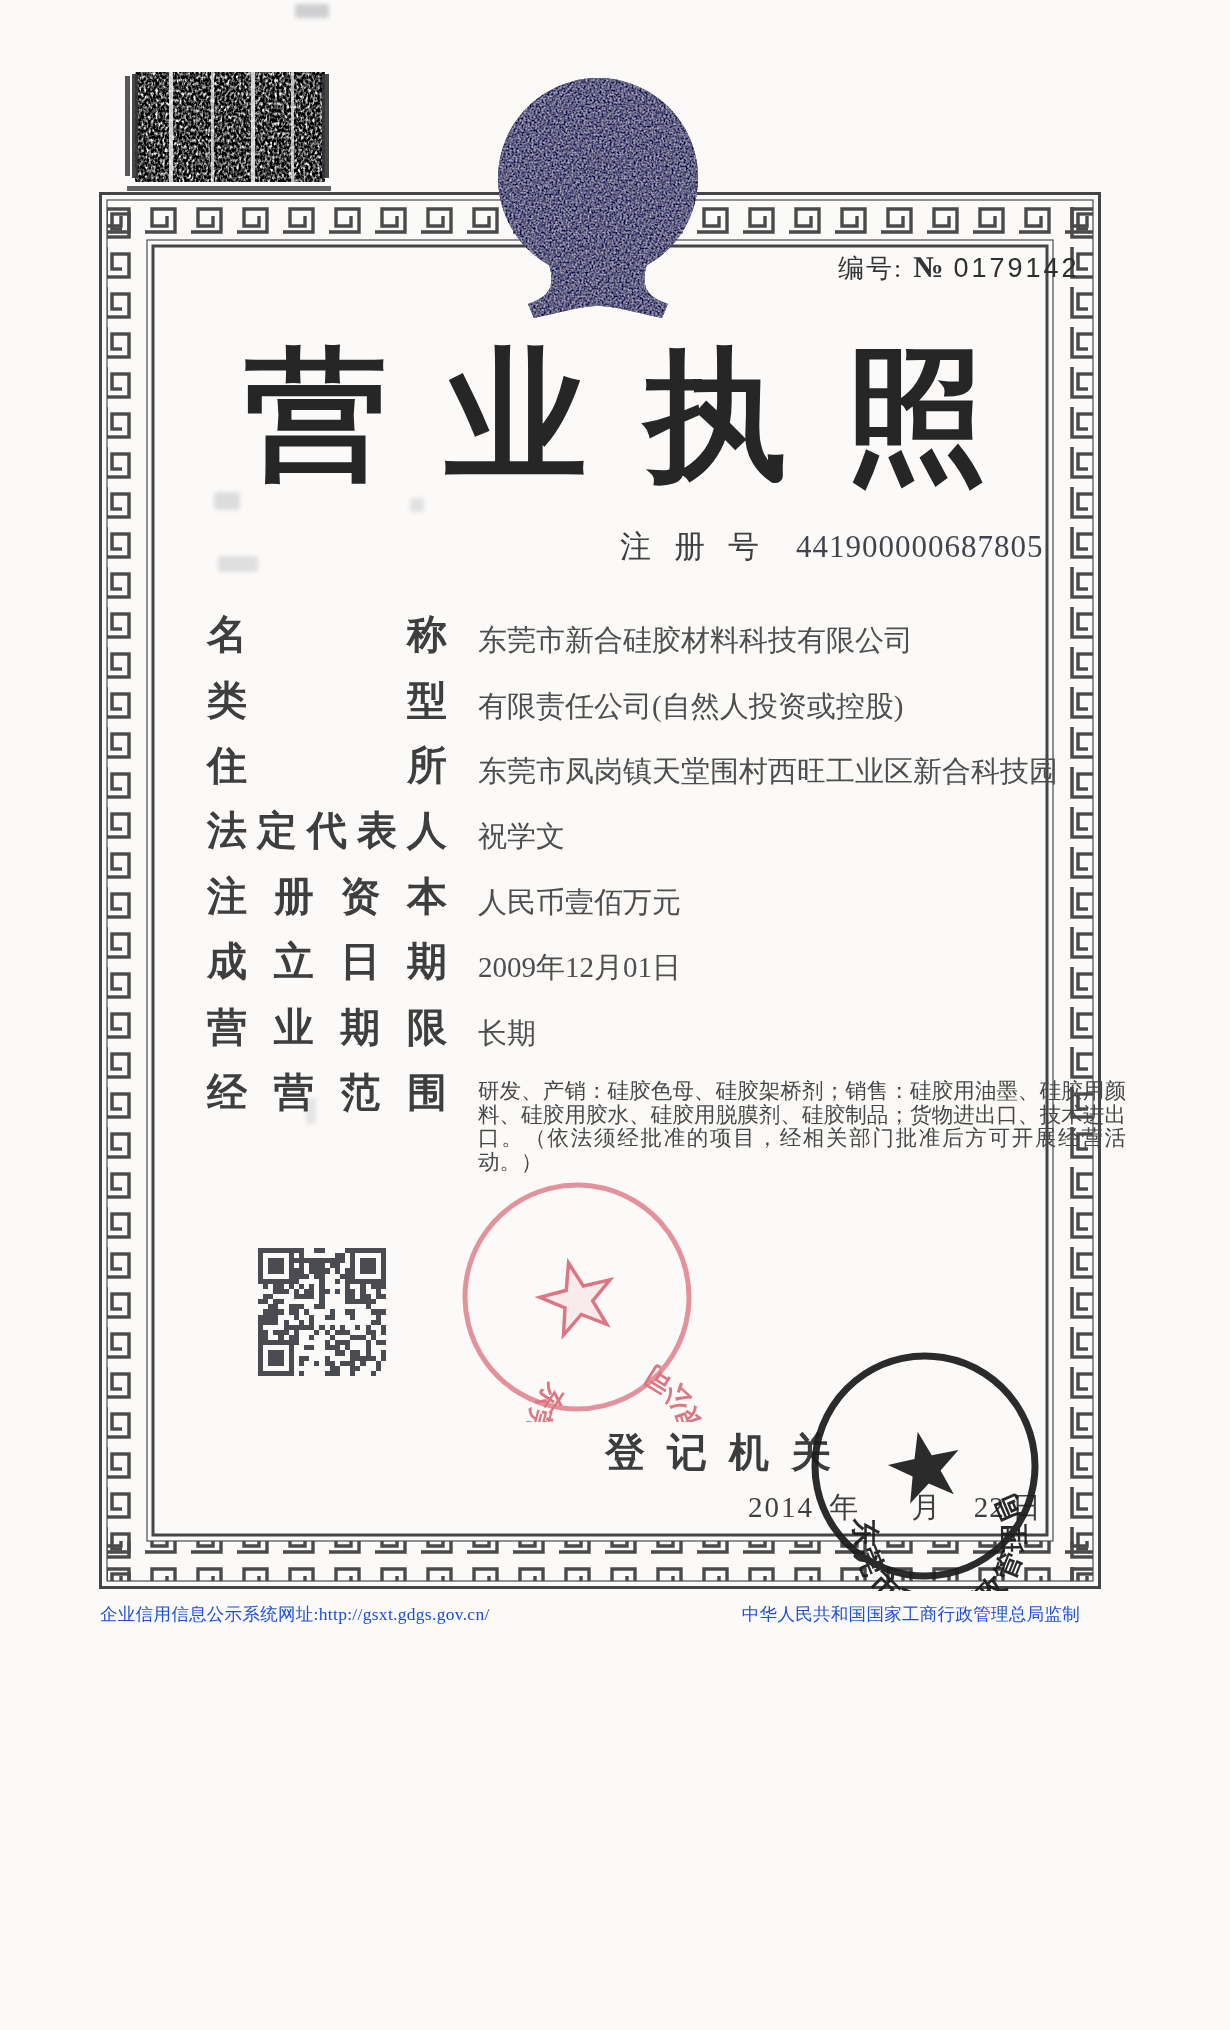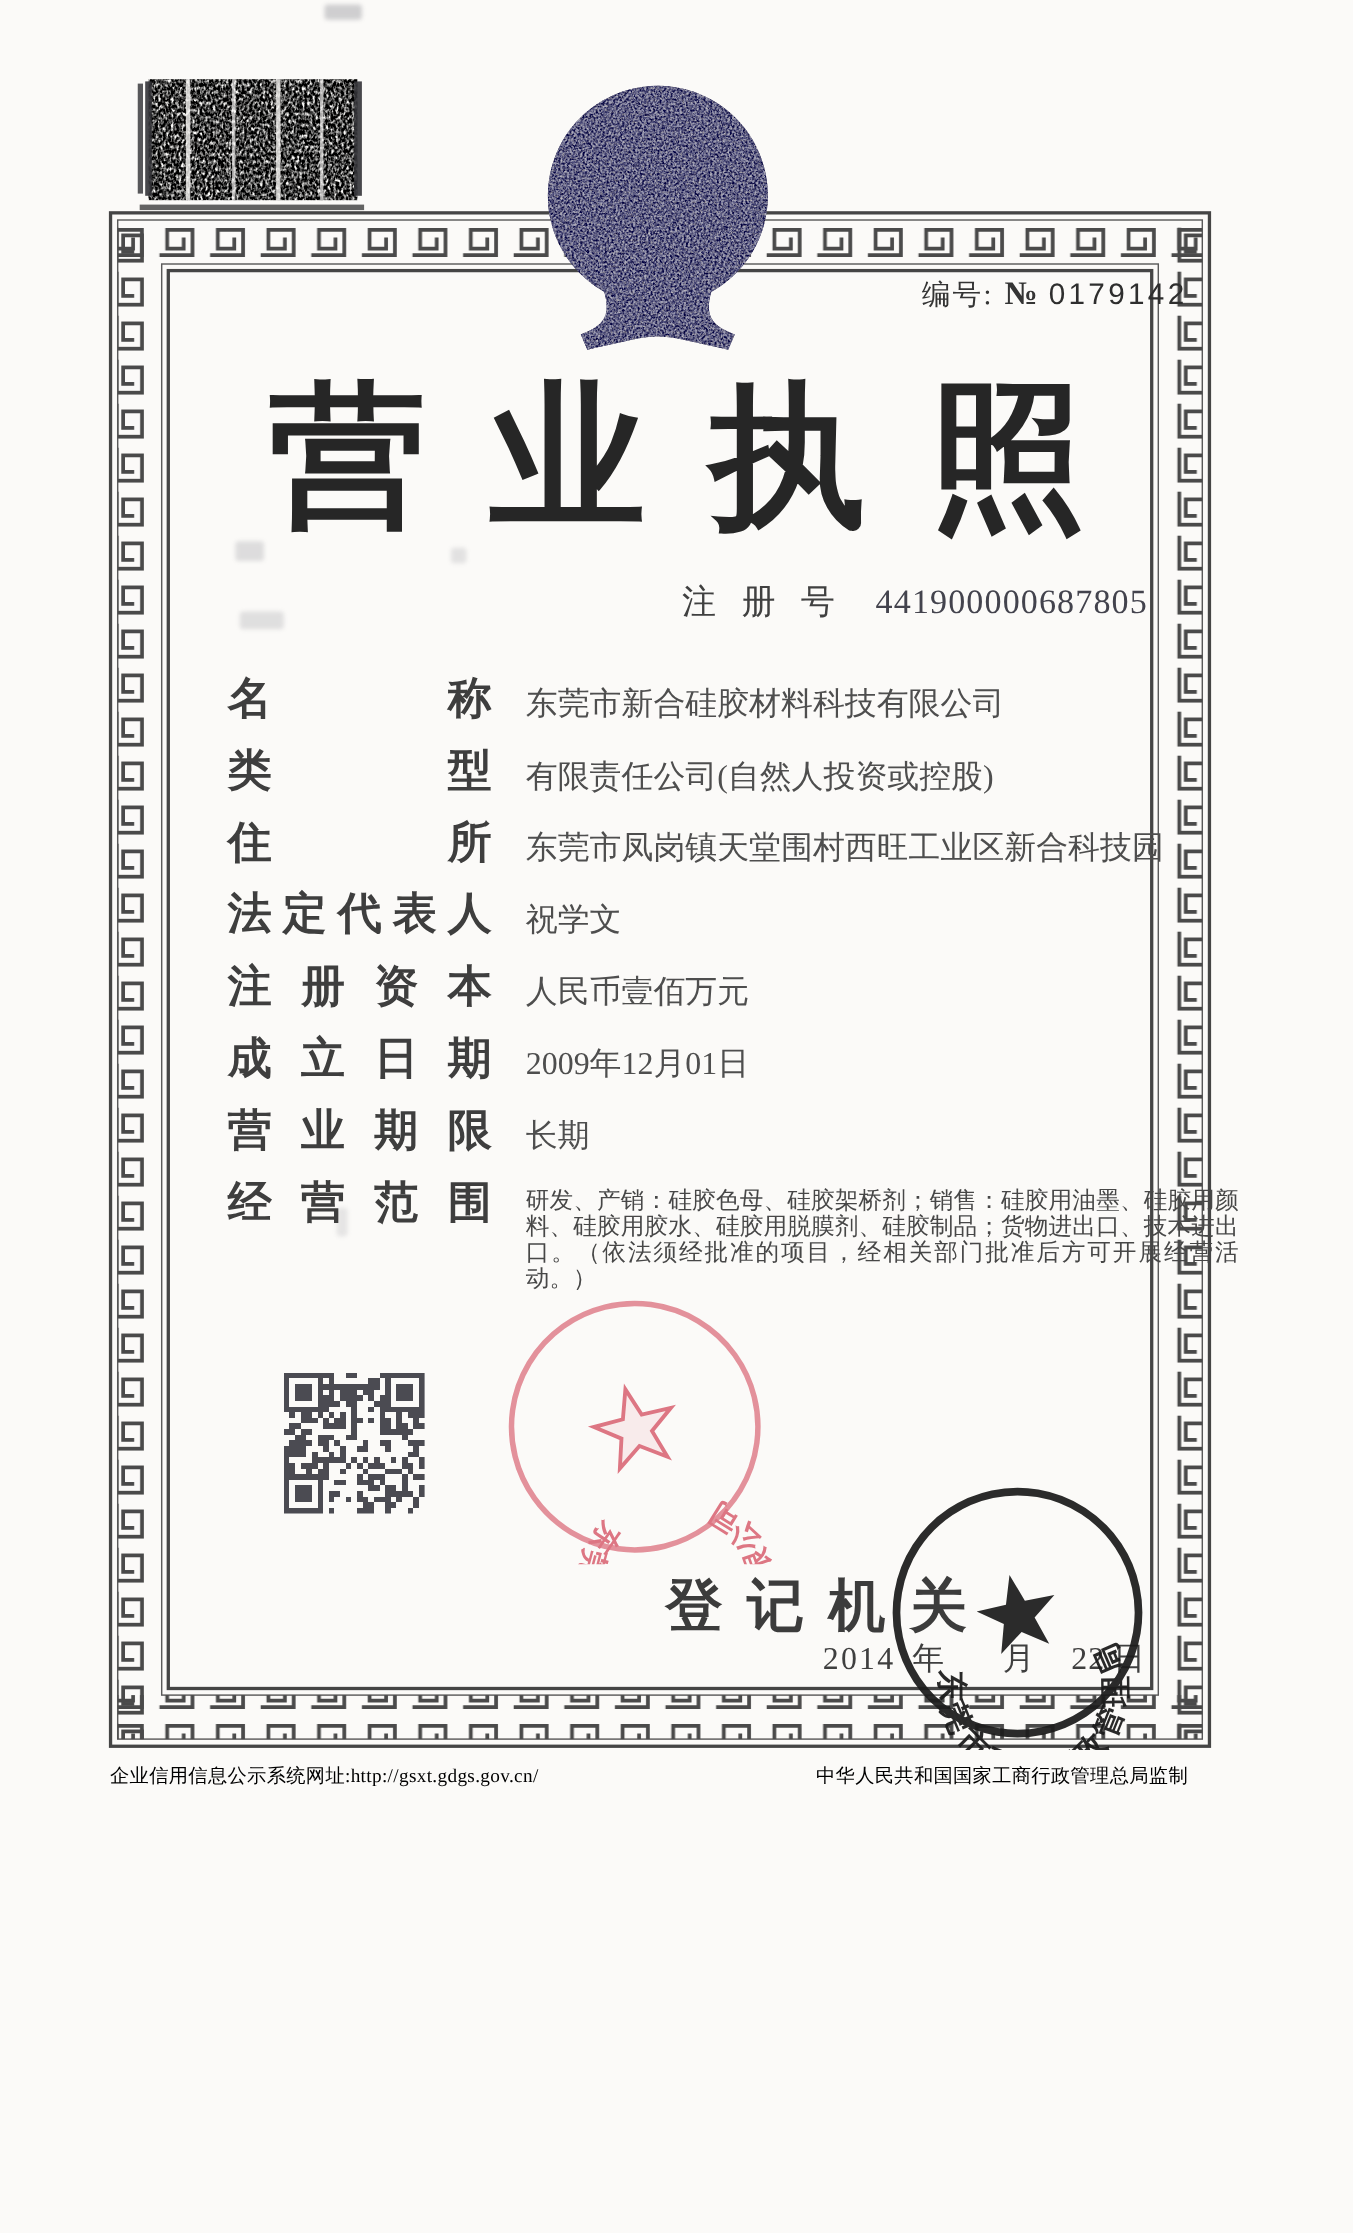--- a/index.html
+++ b/index.html
@@ -32,36 +32,36 @@
 
   
   .flabel{position:absolute;left:207px;width:240px;z-index:2;font-size:40px;font-weight:600;
           color:#3e3e3e;text-align:justify;text-align-last:justify;line-height:1;}
   .fvalue{position:absolute;left:478px;width:580px;z-index:2;font-size:29px;color:#4e4e4e;
           line-height:1.15;white-space:nowrap;}
   #fv-scope{width:648px;white-space:normal;font-size:21.5px;line-height:23.5px;
             text-align:justify;color:#474747;}
 
   
-  #registrar{position:absolute;left:605px;top:1425px;z-index:2;font-size:52px;font-weight:600;
+  #registrar{position:absolute;left:605px;top:1425px;z-index:2;font-size:40px;font-weight:600;
              letter-spacing:22px;color:#3c3c3c;white-space:nowrap;}
   #issue-date{position:absolute;left:748px;top:1488px;z-index:2;font-size:29px;color:#3f3f3f;
               white-space:nowrap;}
   #issue-date span{display:inline-block;}
   #issue-date .y{letter-spacing:2px;}
   #issue-date .yu{margin-left:8px;}
   #issue-date .mu{margin-left:46px;}
   #issue-date .d{margin-left:26px;letter-spacing:1px;}
 
   
   #red-seal{position:absolute;left:452px;top:1172px;z-index:5;opacity:.85;}
   #black-seal{position:absolute;left:800px;top:1341px;z-index:6;opacity:.93;}
 
   
-  .footer{position:absolute;top:1602px;z-index:2;font-size:17.5px;color:#000000;letter-spacing:.3px;}
+  .footer{position:absolute;top:1602px;z-index:2;font-size:17.5px;color:#1d4ed8;letter-spacing:.3px;}
   #footer-left{left:100px;}
   #footer-right{right:150px;}
 
   
   #barcode-line{position:absolute;left:127px;top:186px;width:204px;height:5px;background:#3d3d3d;
                 z-index:3;opacity:.8;}
 
   
   .smudge{position:absolute;background:#9a9aa0;border-radius:3px;filter:blur(2px);z-index:1;}
   #smudge-1{left:295px;top:4px;width:34px;height:14px;opacity:.45;}

